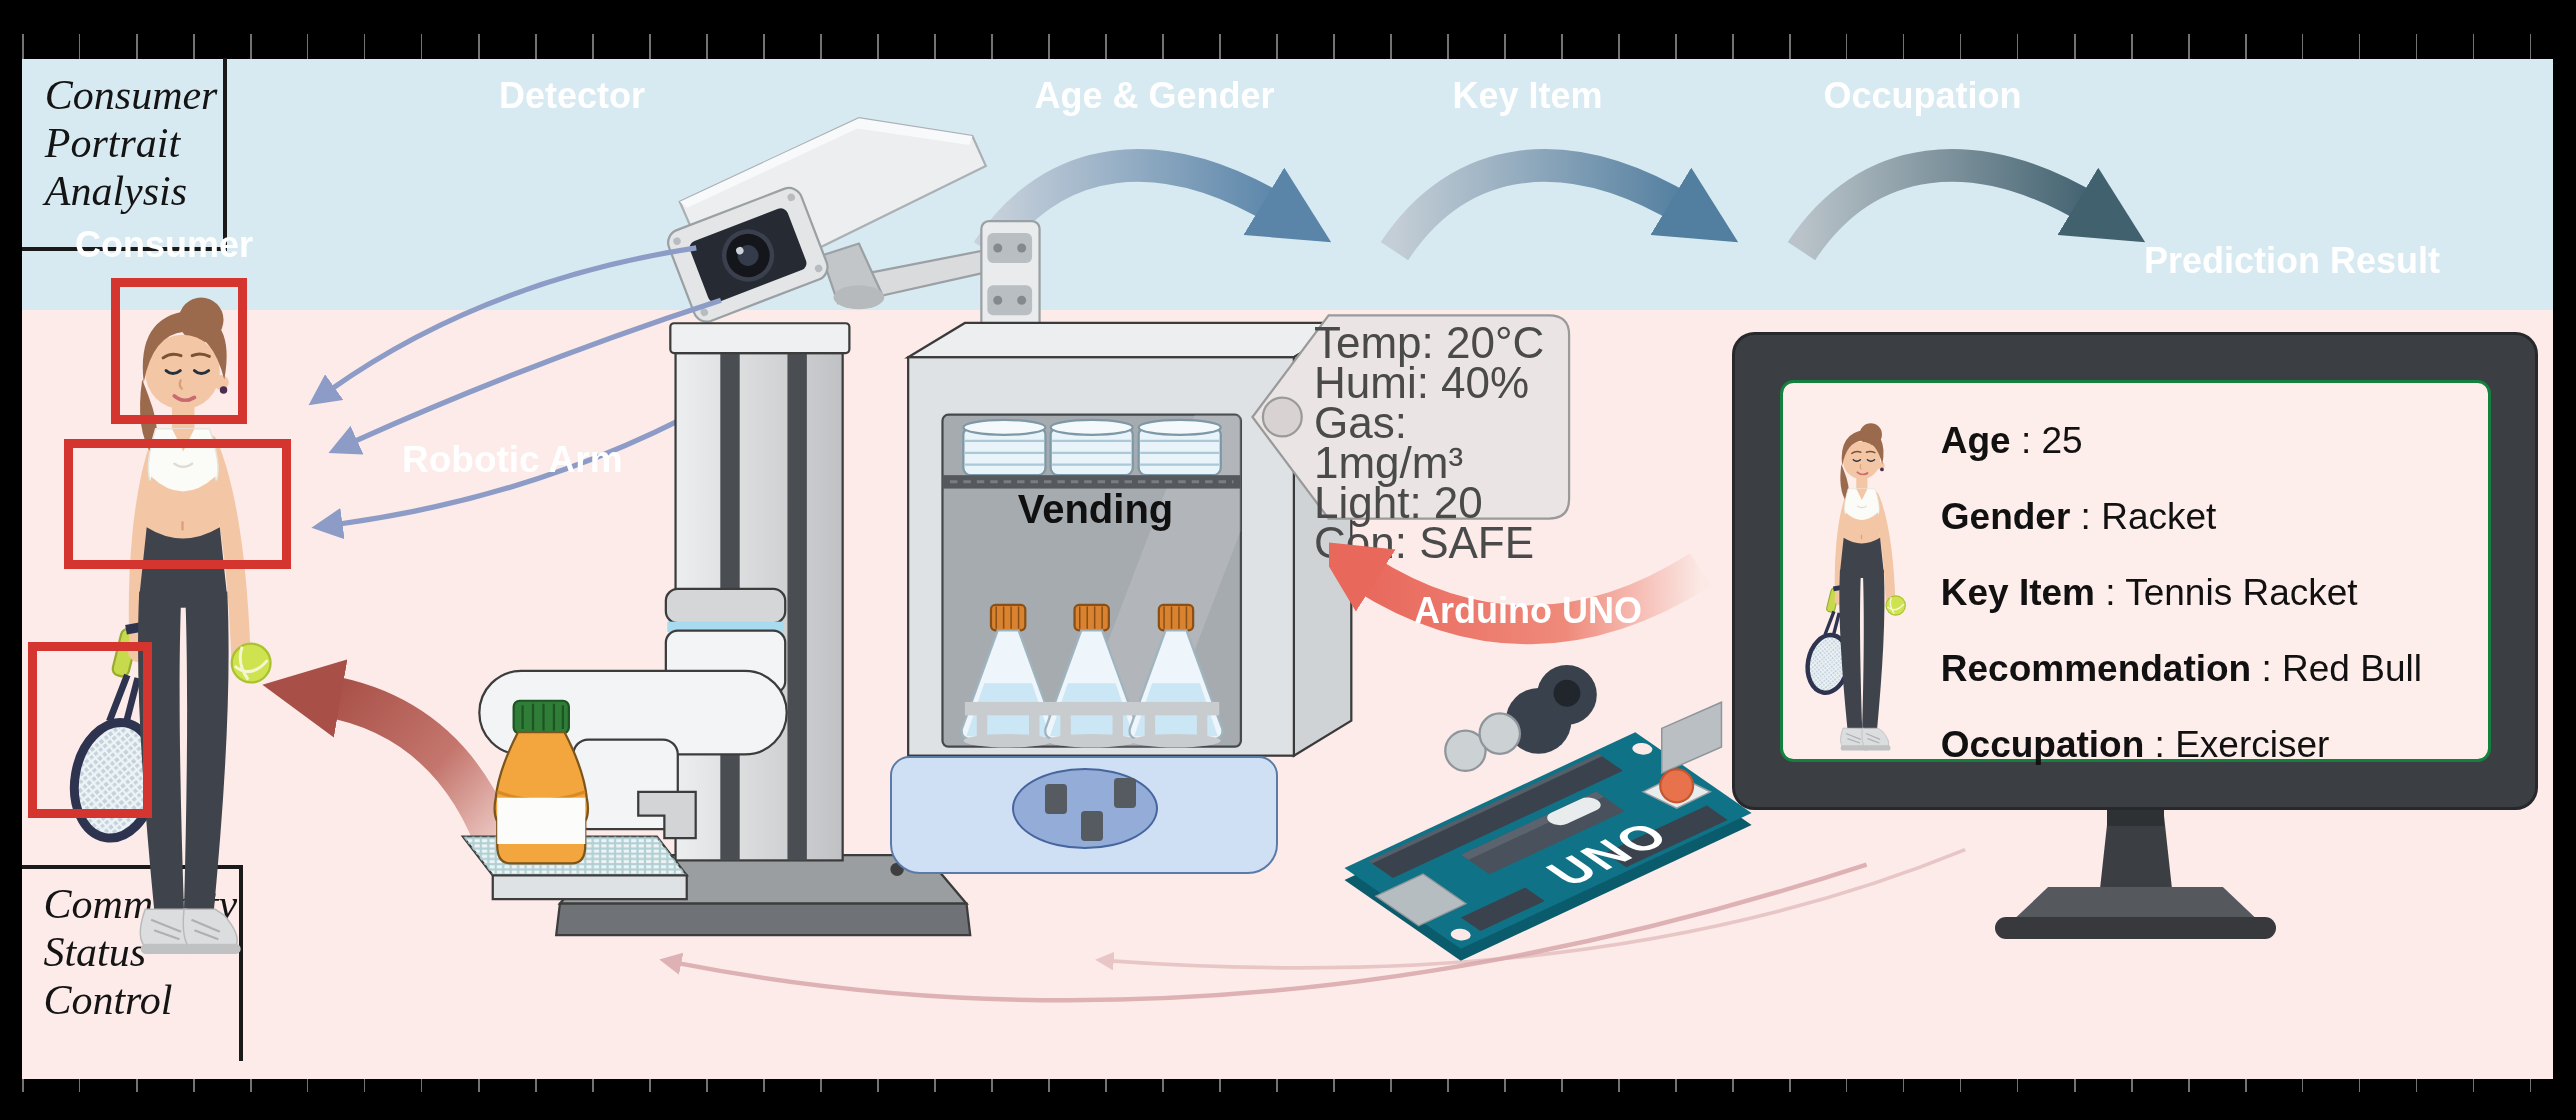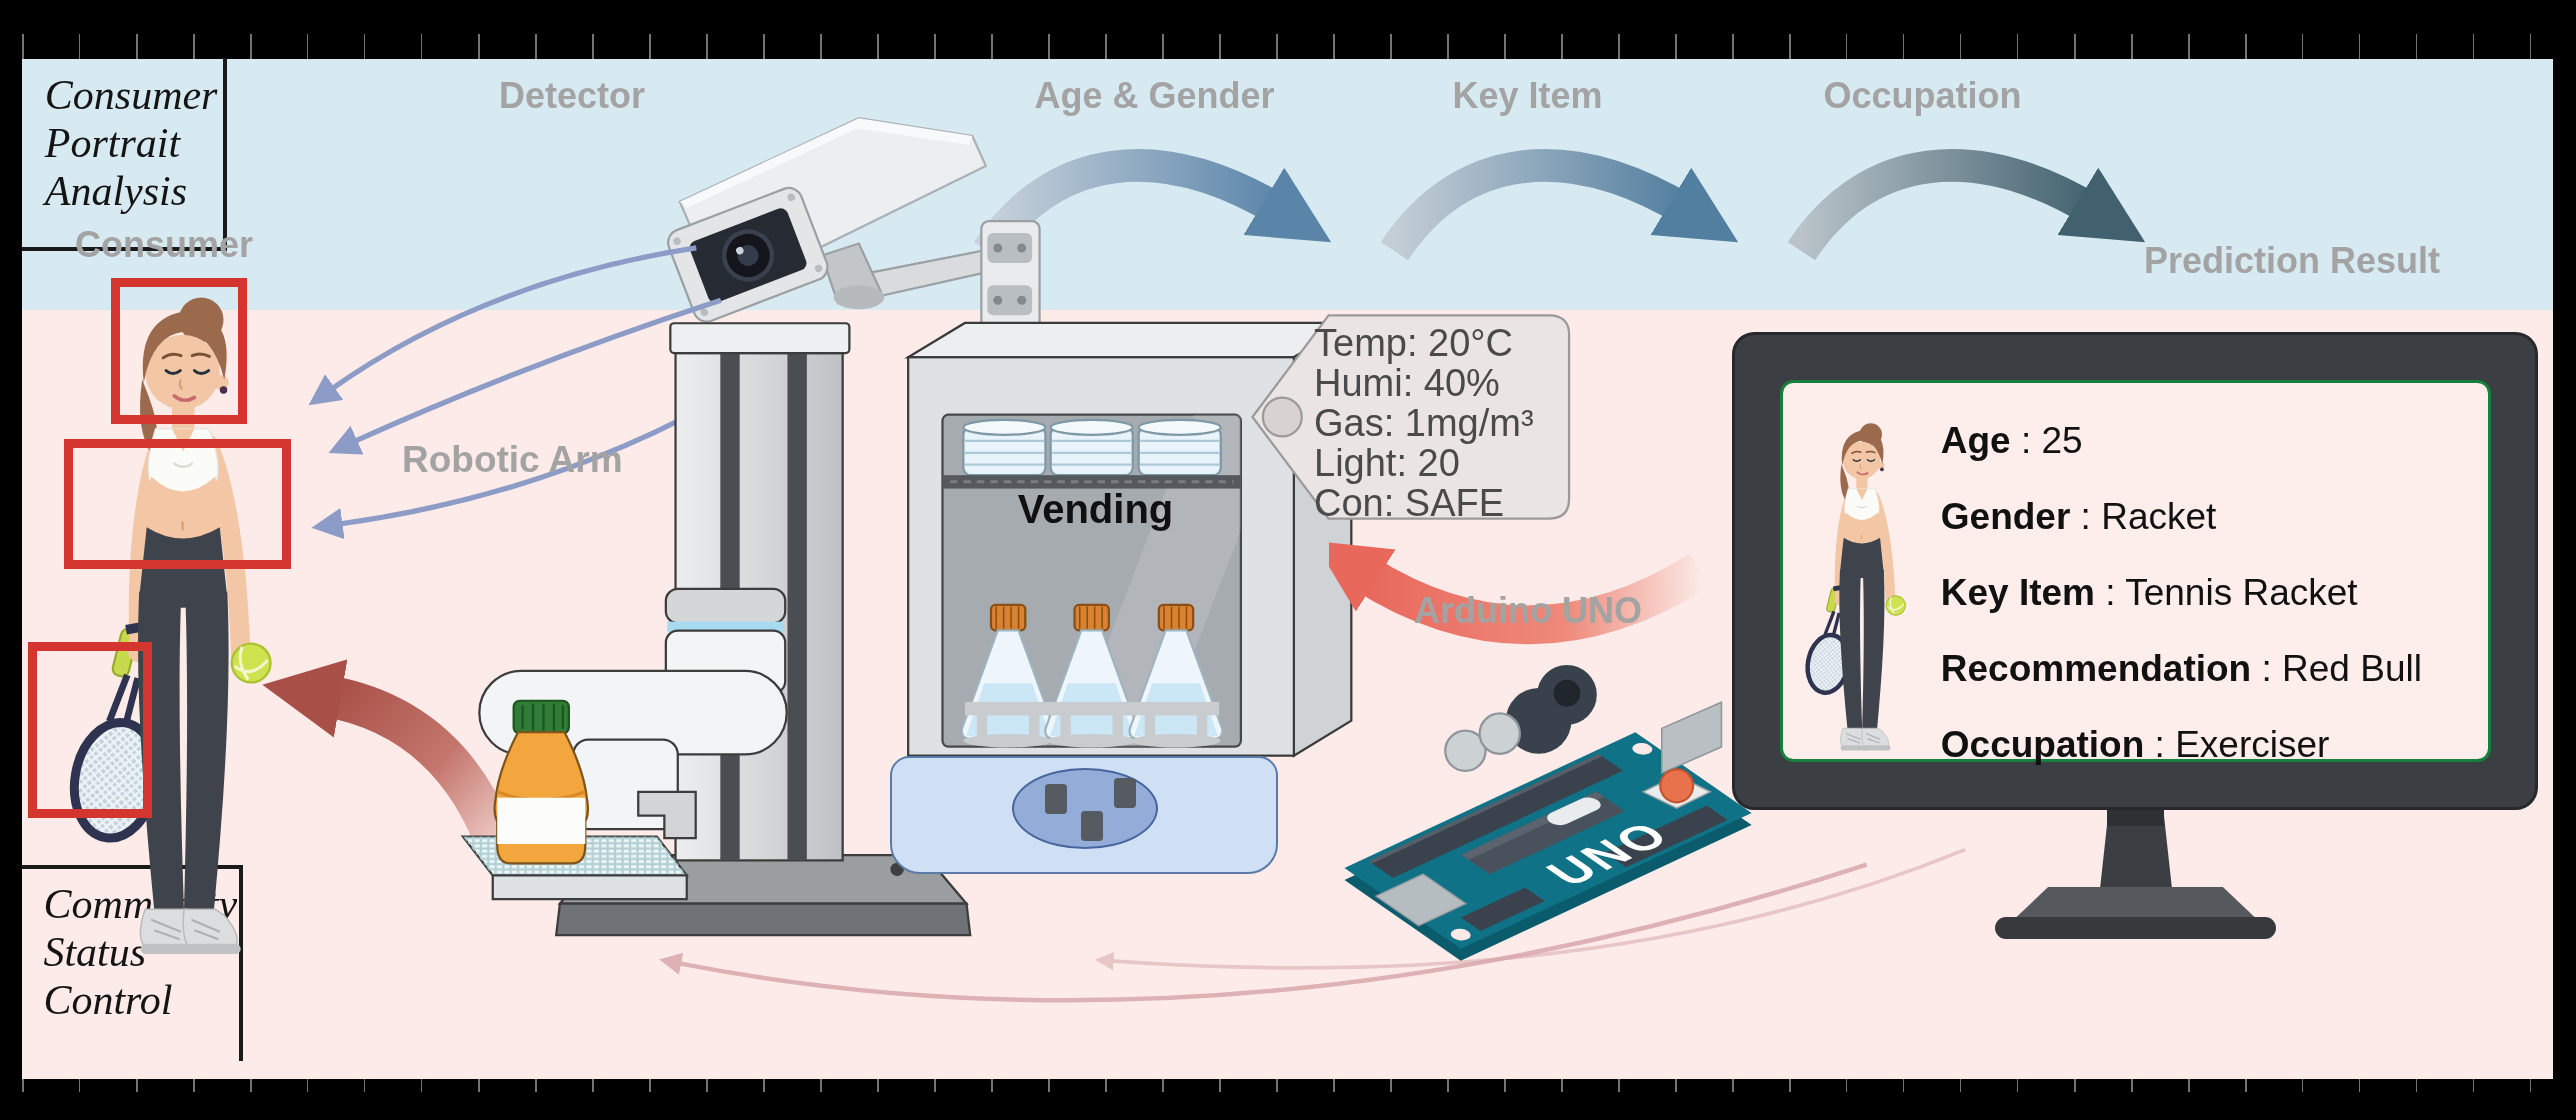--- a/index.html
+++ b/index.html
@@ -15,24 +15,24 @@
   .ticks{background-image:repeating-linear-gradient(90deg,rgba(255,255,255,.45) 0 1.5px,transparent 1.5px 57px);}
   .band-blue{left:0;top:25px;width:2531px;height:252px;background:#d8eaf1;}
   .band-pink{left:0;top:276px;width:2531px;height:769px;background:#fcebe9;}
   
   .corner-label{font-family:"Liberation Serif", serif;font-style:italic;
     font-size:42px;line-height:48px;color:#141414;}
   #lbl-cpa{left:22.4px;top:58px;width:178px;height:176px;border-right:4.5px solid #1a1a1a;
     border-bottom:4.5px solid #1a1a1a;padding:13.4px 0 0 22.4px;}
   #lbl-csc{left:22.4px;top:865px;width:196px;height:181px;border-top:4.5px solid #1a1a1a;
     border-right:4.5px solid #1a1a1a;padding:10.5px 0 0 21px;}
-  .h-label{font-weight:700;color:#a3a3a3;font-size:36px;}
+  .h-label{font-weight:700;color:#ffffff;font-size:36px;}
   .center{text-align:center;}
   
-  #tag-text{left:1314px;top:323px;width:254px;font-size:38px;line-height:40px;color:#4a4a4a;}
+  #tag-text{left:1314px;top:323px;width:254px;font-size:44px;line-height:40px;color:#4a4a4a;}
   
   #vend-label{left:950px;top:485px;width:291px;font-size:40px;line-height:49px;
     font-weight:700;color:#101010;text-align:center;}
   
   #mon-frame{left:1732px;top:332px;width:806px;height:478px;background:#3b3e42;
     border:3.7px solid #26282b;border-radius:22.4px;box-sizing:border-box;}
   #mon-screen{left:1780px;top:380px;width:711px;height:382px;background:#fdedeb;
     border:3px solid #15803d;border-radius:13.4px;box-sizing:border-box;display:flex;}
   #mon-neck{left:2100px;top:810px;width:72px;height:79px;background:#3b3e42;
     clip-path:polygon(12% 0,88% 0,100% 100%,0 100%);}

